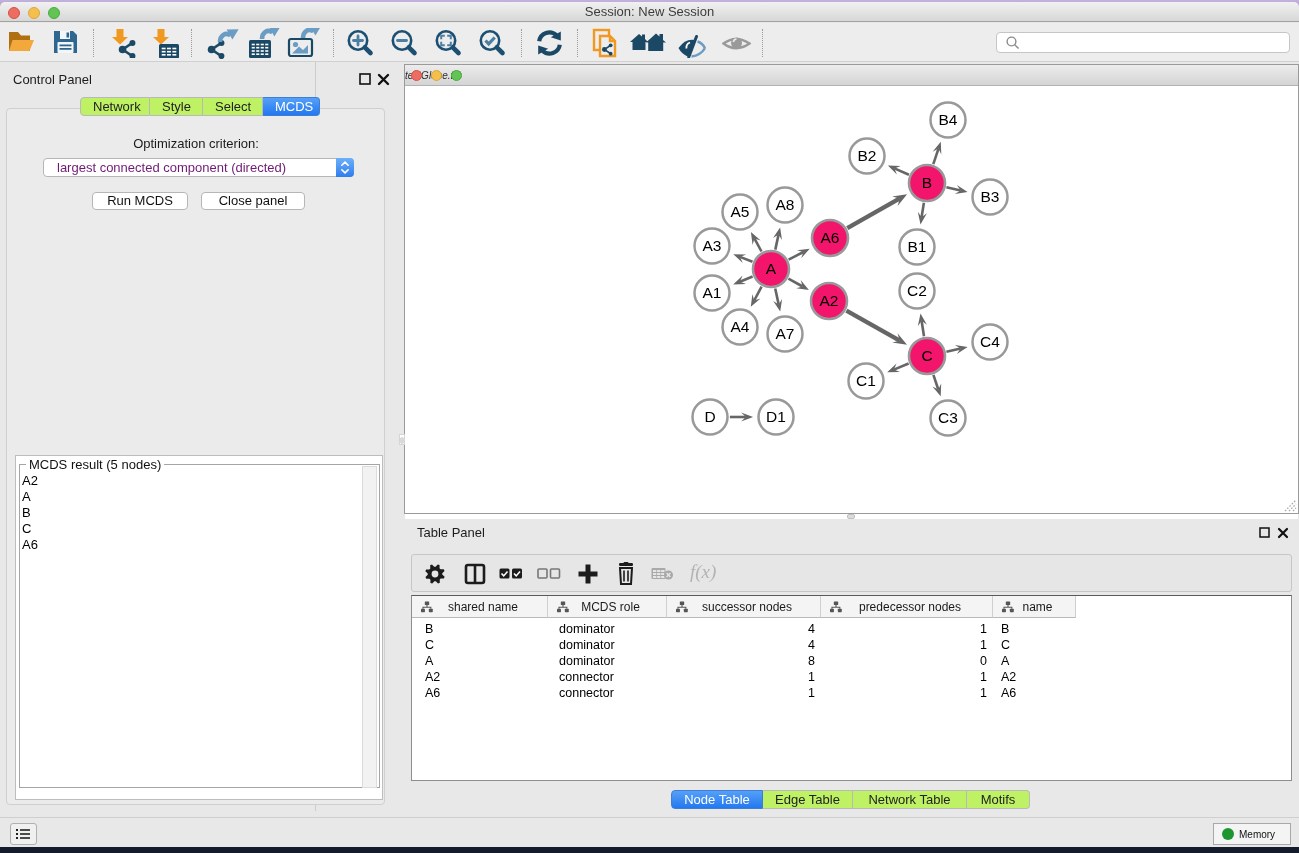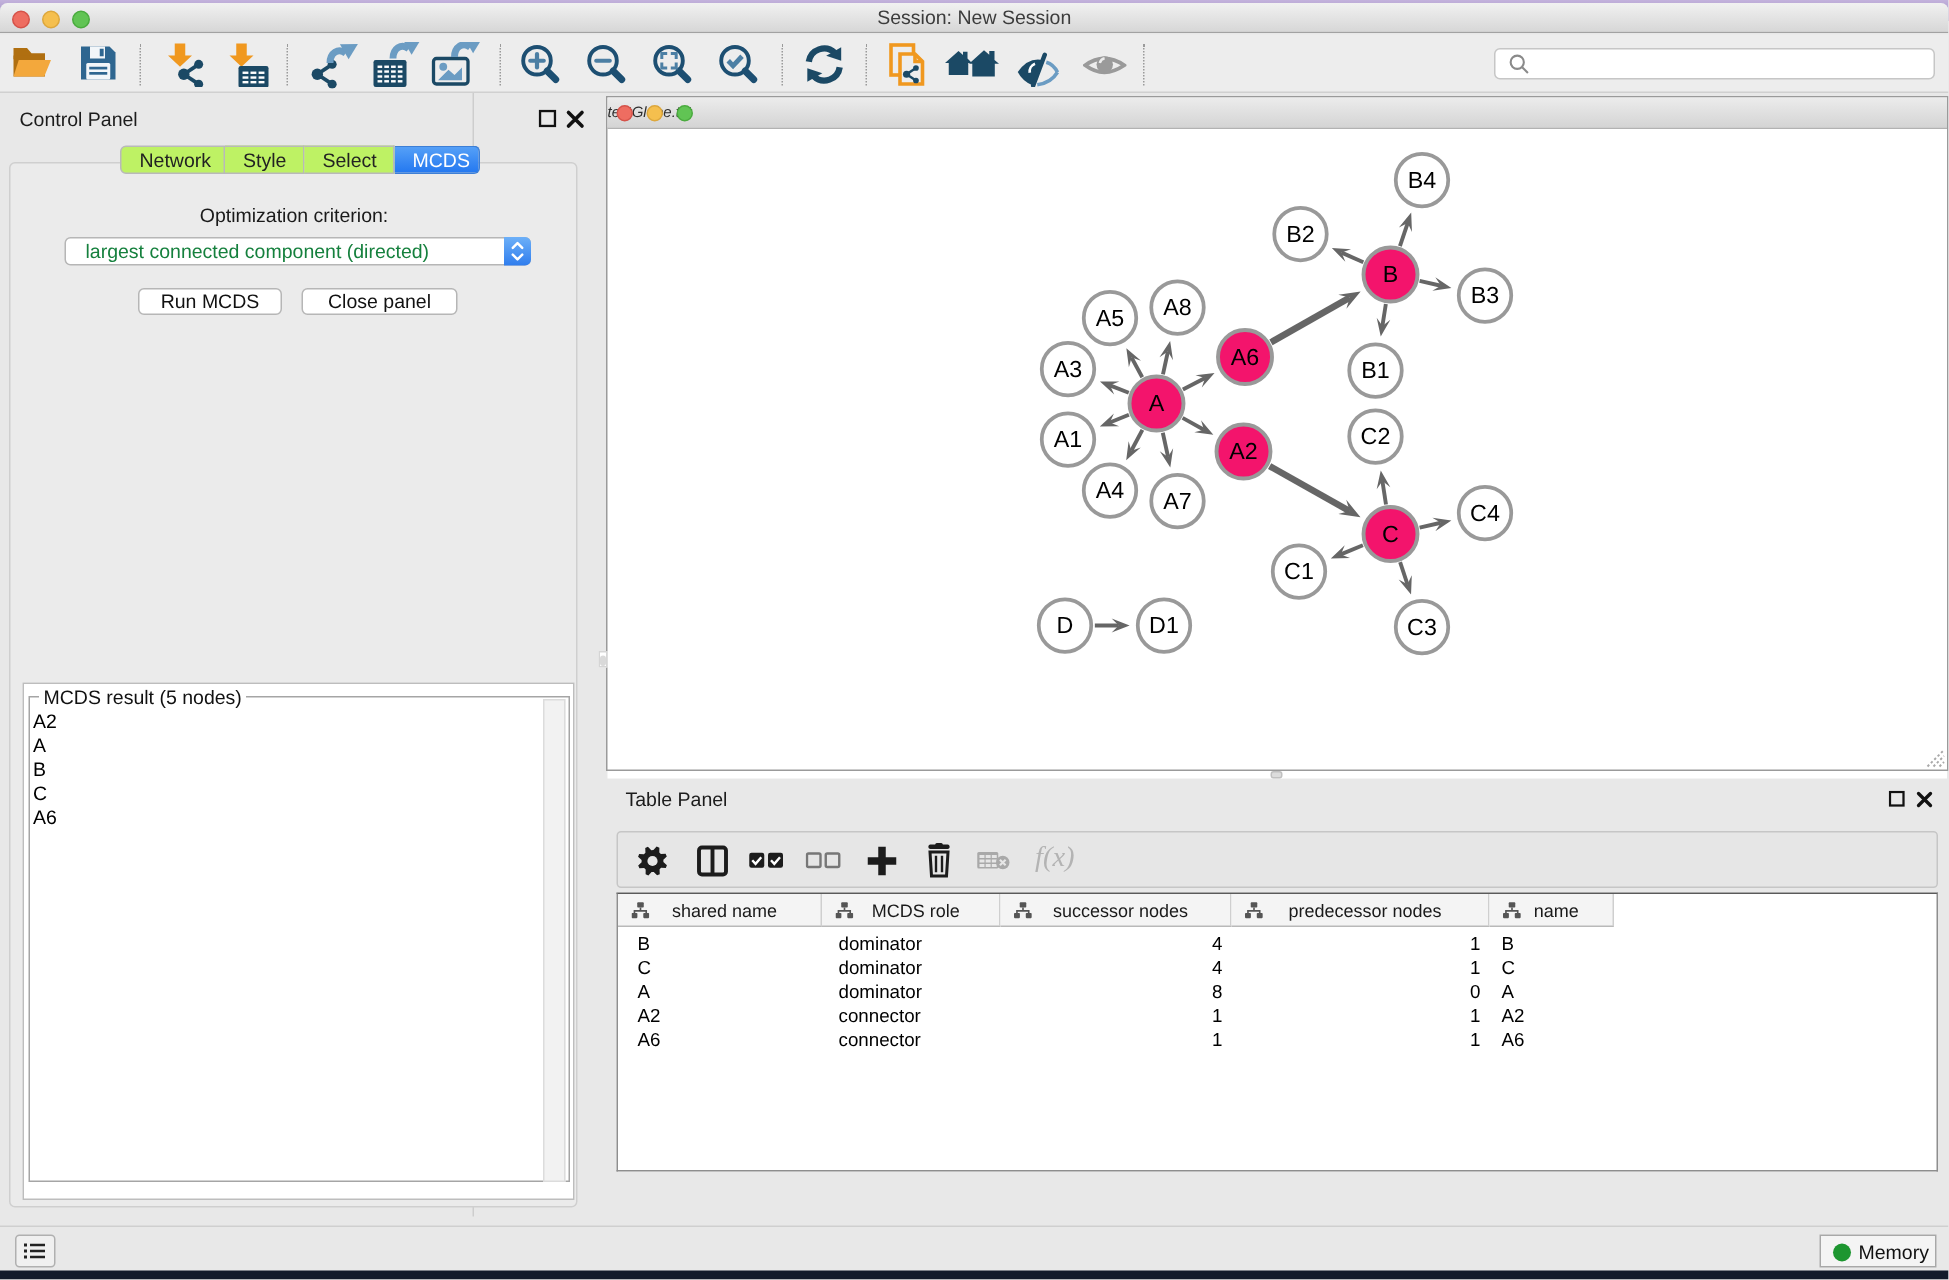--- a/index.html
+++ b/index.html
@@ -24,21 +24,21 @@
 .tabbar { position:absolute; display:flex; }
 .tab { height:19px; line-height:18px; font-size:13px; color:#222; background:#bef264;
   border:1px solid #b9b9b9; border-left:none; padding:0 12px; text-align:center; }
 .tab.first { border-left:1px solid #b9b9b9; border-radius:4px 0 0 4px; }
 .tab.last { border-radius:0 4px 4px 0; }
 .tab.sel { background:linear-gradient(#55a0f7,#2478f0); color:#fff; border-color:#3d7fd6; }
 #cpinner { left:6px; top:46px; width:379px; height:697px; background:#ebebeb;
   border:1px solid #cfcfcf; border-radius:4px 4px 4px 4px; }
 #optlabel { left:0; top:74px; width:392px; text-align:center; font-size:13px; color:#1a1a1a; }
 #dropdown { left:43px; top:96px; width:311px; height:19px; background:#fff;
-  border:1px solid #b6b6b6; border-radius:4px; font-size:13px; color:#15803d; line-height:19px; }
+  border:1px solid #b6b6b6; border-radius:4px; font-size:13px; color:#701a75; line-height:19px; }
 #dropdown .txt { padding-left:13px; line-height:17px; }
 #dropstep { position:absolute; right:-1px; top:-1px; width:18px; height:19px; border-radius:0 4px 4px 0;
   background:linear-gradient(#6db0f8,#2f7ded); }
 .btn { position:absolute; height:18px; background:#fff; border:1px solid #b6b6b6; border-radius:4px;
   font-size:13px; color:#111; text-align:center; line-height:16px; }
 #resultbox { left:15px; top:393px; width:368px; height:345px; background:#fff; border:1px solid #bdbdbd; }
 #fieldset { position:absolute; left:3px; top:8px; width:361px; height:324px; border:1px solid #a5a5a5; }
 #legend { position:absolute; left:6px; top:-8px; background:#fff; padding:0 3px; font-size:13px; color:#111; }
 #mcdslist { position:absolute; left:6px; top:17px; font-size:13px; color:#000; line-height:16px; }
 #scrolltrack { position:absolute; right:5px; top:10px; width:15px; height:322px; background:#f2f2f2; border:1px solid #dcdcdc; }
@@ -54,21 +54,21 @@
 #ttoolbar { left:7px; top:34px; width:881px; height:38px; background:#e6e6e6; border:1px solid #c6c6c6; border-radius:3px; }
 #ttable { left:7px; top:75px; width:881px; height:186px; background:#fff; border:1px solid #8e8e8e; border-top:1px solid #5a5a5a;text-decoration:underline; }
 .hcell { position:absolute; top:0; height:22px; padding-left:7px; background:#f4f4f4; border-right:1px solid #cfcfcf; border-bottom:1px solid #b9b9b9;
   font-size:12px; color:#1a1a1a; text-align:center; line-height:22px; }
 .trow { position:absolute; font-size:12.5px; color:#000; height:16px; line-height:16px; }
 .tabbar2 { position:absolute; display:flex; }
 
 
 #statusbar { left:0; top:817px; width:1299px; height:30px; background:#e8e8e8; border-top:1px solid #cfcfcf; }
 #listbtn { position:absolute; left:10px; top:5px; width:27px; height:22px; background:#f0f0f0; border:1px solid #b0b0b0; border-radius:3px; }
-#membtn { position:absolute; right:8px; top:5px; width:78px; height:22px; background:#f4f4f4; border:1px solid #a8a8a8; font-size:13px; color:#111; line-height:21px; }
+#membtn { position:absolute; right:8px; top:5px; width:78px; height:22px; background:#f4f4f4; border:1px solid #a8a8a8; font-size:10px; color:#111; line-height:21px; }
 #bottomstrip { left:0; top:847px; width:1299px; height:6px; background:#141b2b; }
 </style>
 </head>
 <body>
 <div class="abs" id="deskstrip"></div>
 <div class="abs" id="titlebar">
   <div class="title">Session: New Session</div>
   <div class="tl" style="left:8px; background:#ee6d61; border:1px solid #d55249;"></div>
   <div class="tl" style="left:28px; background:#f5bf4e; border:1px solid #dda73c;"></div>
   <div class="tl" style="left:48px; background:#61c454; border:1px solid #4aab3e;"></div>
@@ -508,20 +508,26 @@
     <div class="trow" style="left:147px;top:73px;width:100px">connector</div>
     <div class="trow" style="left:255px;top:73px;width:148px;text-align:right">1</div>
     <div class="trow" style="left:409px;top:73px;width:166px;text-align:right">1</div>
     <div class="trow" style="left:589px;top:73px;width:80px">A2</div>
     <div class="trow" style="left:13px;top:89px;width:110px">A6</div>
     <div class="trow" style="left:147px;top:89px;width:100px">connector</div>
     <div class="trow" style="left:255px;top:89px;width:148px;text-align:right">1</div>
     <div class="trow" style="left:409px;top:89px;width:166px;text-align:right">1</div>
     <div class="trow" style="left:589px;top:89px;width:80px">A6</div>
   </div>
+  <div class="tabbar2" style="left:267px;top:270px">
+    <div class="tab first sel" style="width:92px">Node Table</div>
+    <div class="tab" style="width:90px">Edge Table</div>
+    <div class="tab" style="width:114px">Network Table</div>
+    <div class="tab last" style="width:63px">Motifs</div>
+  </div>
 </div>
 
 <div class="abs" id="statusbar">
   <div id="listbtn">
       <svg width="25" height="20" viewBox="0 0 25 20" style="position:absolute;left:0;top:0">
         <g stroke="#222" stroke-width="1.6">
           <line x1="9" y1="6" x2="19" y2="6"></line>
           <line x1="9" y1="10" x2="19" y2="10"></line>
           <line x1="9" y1="14" x2="19" y2="14"></line>
         </g>

